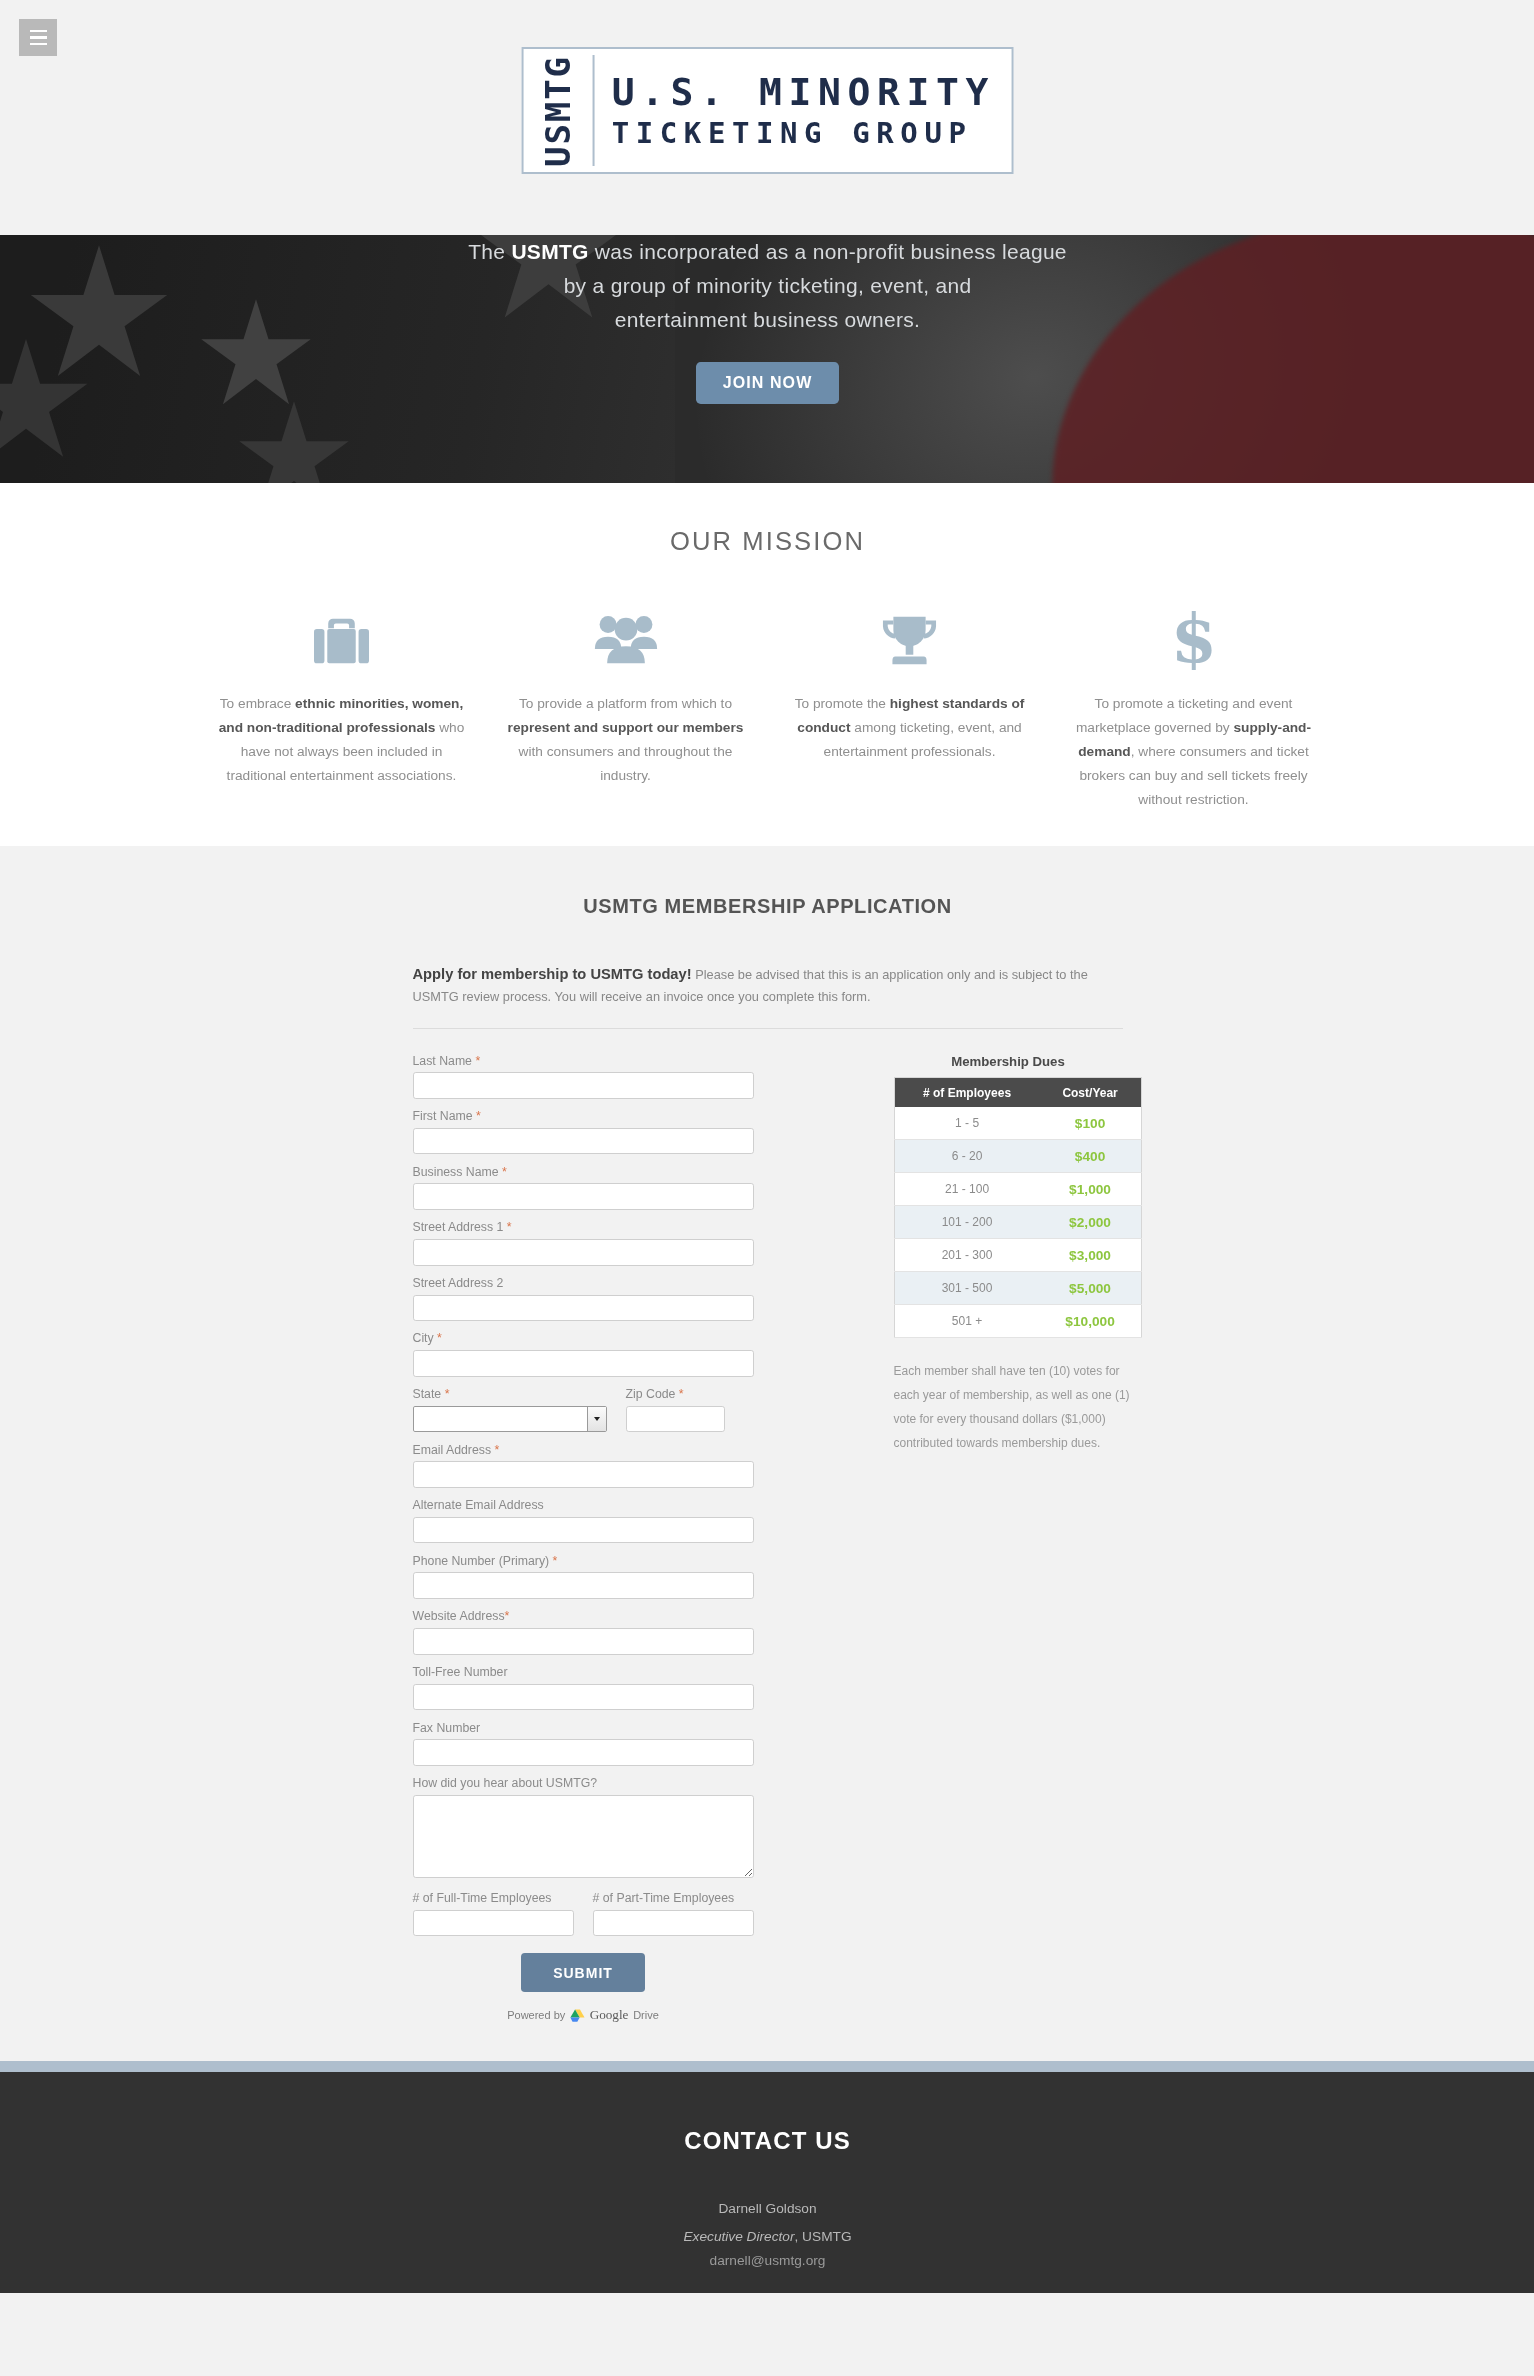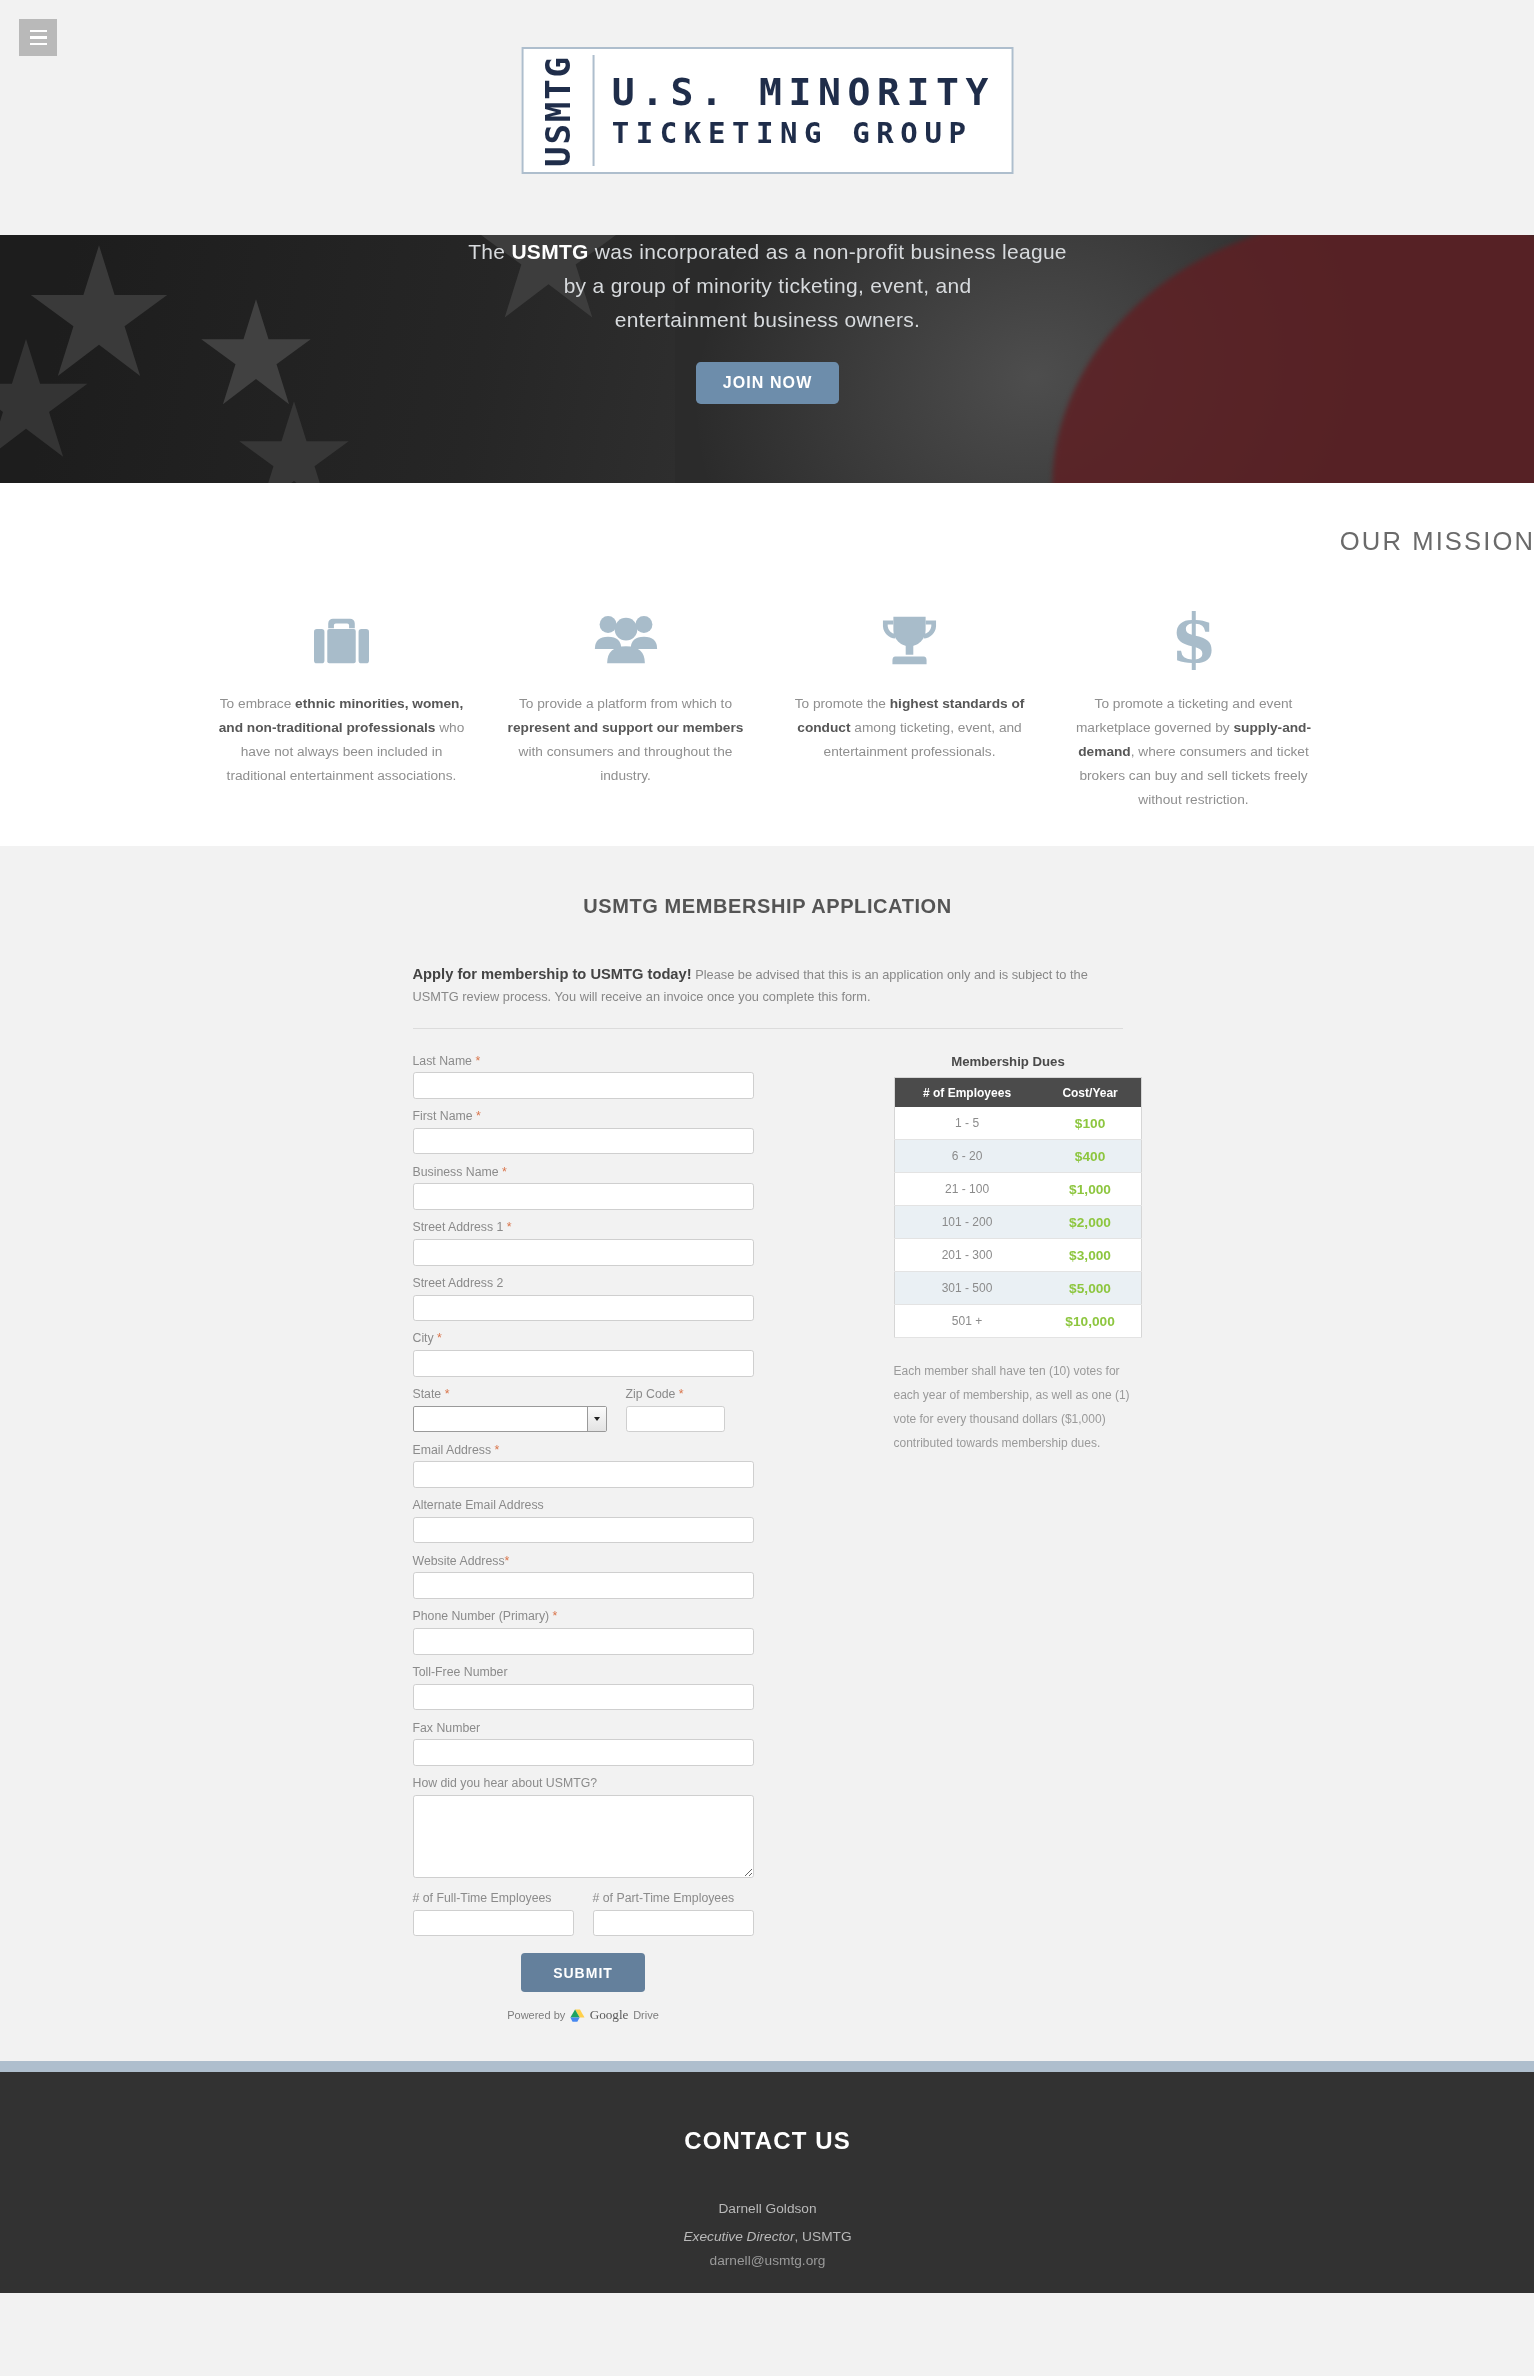--- a/index.html
+++ b/index.html
@@ -130,21 +130,21 @@
   }
 
   
   .mission {
     background:#fff;
     padding:44px 0 57px;
     height:363px;
   }
   .mission h2 {
     margin:0 0 44px;
-    text-align:right;
+    text-align:center;
     font-size:25.6px;
     font-weight:normal;
     letter-spacing:2.1px;
     color:#6a6a6a;
   }
   .mission-cols {
     display:flex;
     justify-content:center;
     gap:36px;
     max-width:1164px;
@@ -476,26 +476,26 @@
           <label class="flabel"><span>Email Address</span> <span class="req">*</span></label>
           <input class="finput" style="">
         </div>
 
         <div class="field">
           <label class="flabel">Alternate Email Address</label>
           <input class="finput" style="">
         </div>
 
         <div class="field">
+          <label class="flabel"><span>Phone Number (Primary)</span> <span class="req">*</span></label>
+          <input class="finput" style="">
+        </div>
+
+        <div class="field">
           <label class="flabel"><span>Website Address</span><span class="req">*</span></label>
-          <input class="finput" style="">
-        </div>
-
-        <div class="field">
-          <label class="flabel"><span>Phone Number (Primary)</span> <span class="req">*</span></label>
           <input class="finput" style="">
         </div>
 
         <div class="field">
           <label class="flabel">Toll-Free Number</label>
           <input class="finput" style="">
         </div>
 
         <div class="field">
           <label class="flabel">Fax Number</label>

